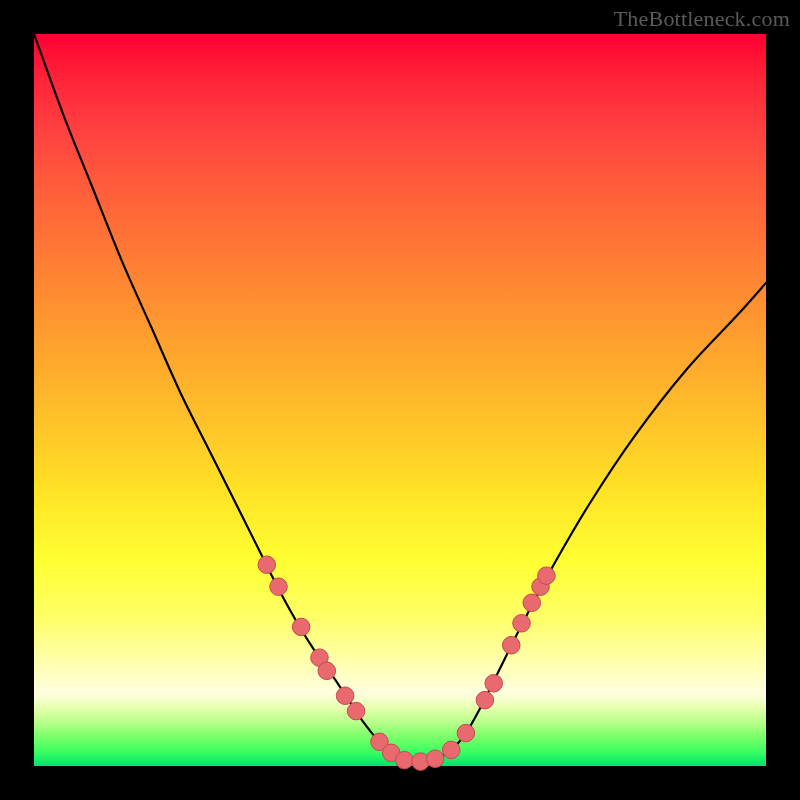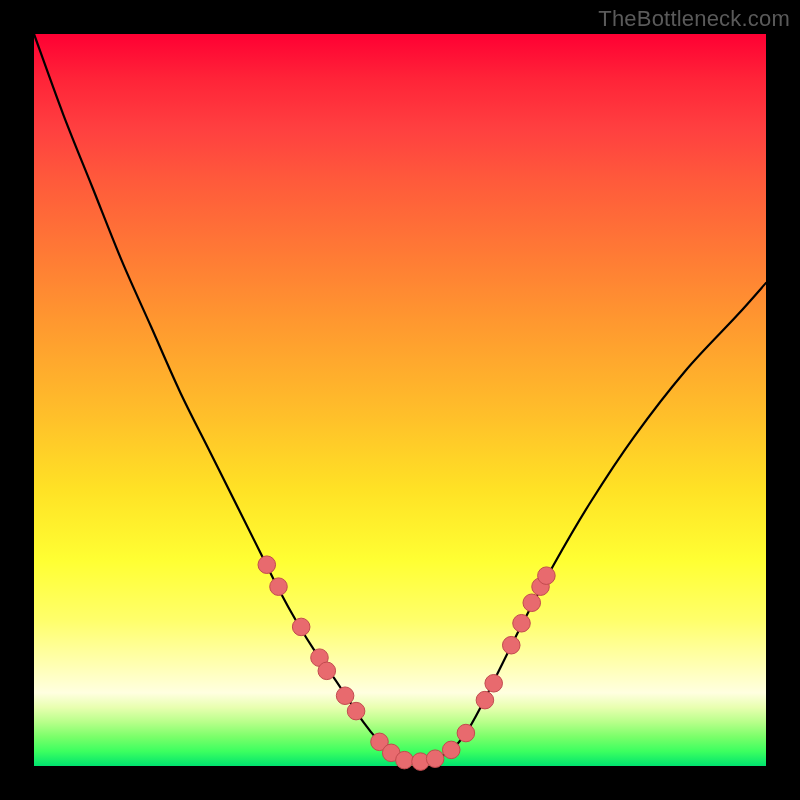--- a/index.html
+++ b/index.html
@@ -9,20 +9,21 @@
     height: 800px;
     background: #000;
     overflow: hidden;
     font-family: Arial, Helvetica, sans-serif;
   }
   .stage {
     position: relative;
     width: 800px;
     height: 800px;
     background: #000;
+    font-family: Liberation Serif, serif;
   }
   
   .plot {
     position: absolute;
     left: 34px;
     top: 34px;
     width: 732px;   
     height: 732px;
     background: linear-gradient(to bottom,
       #ff0033 0%,

